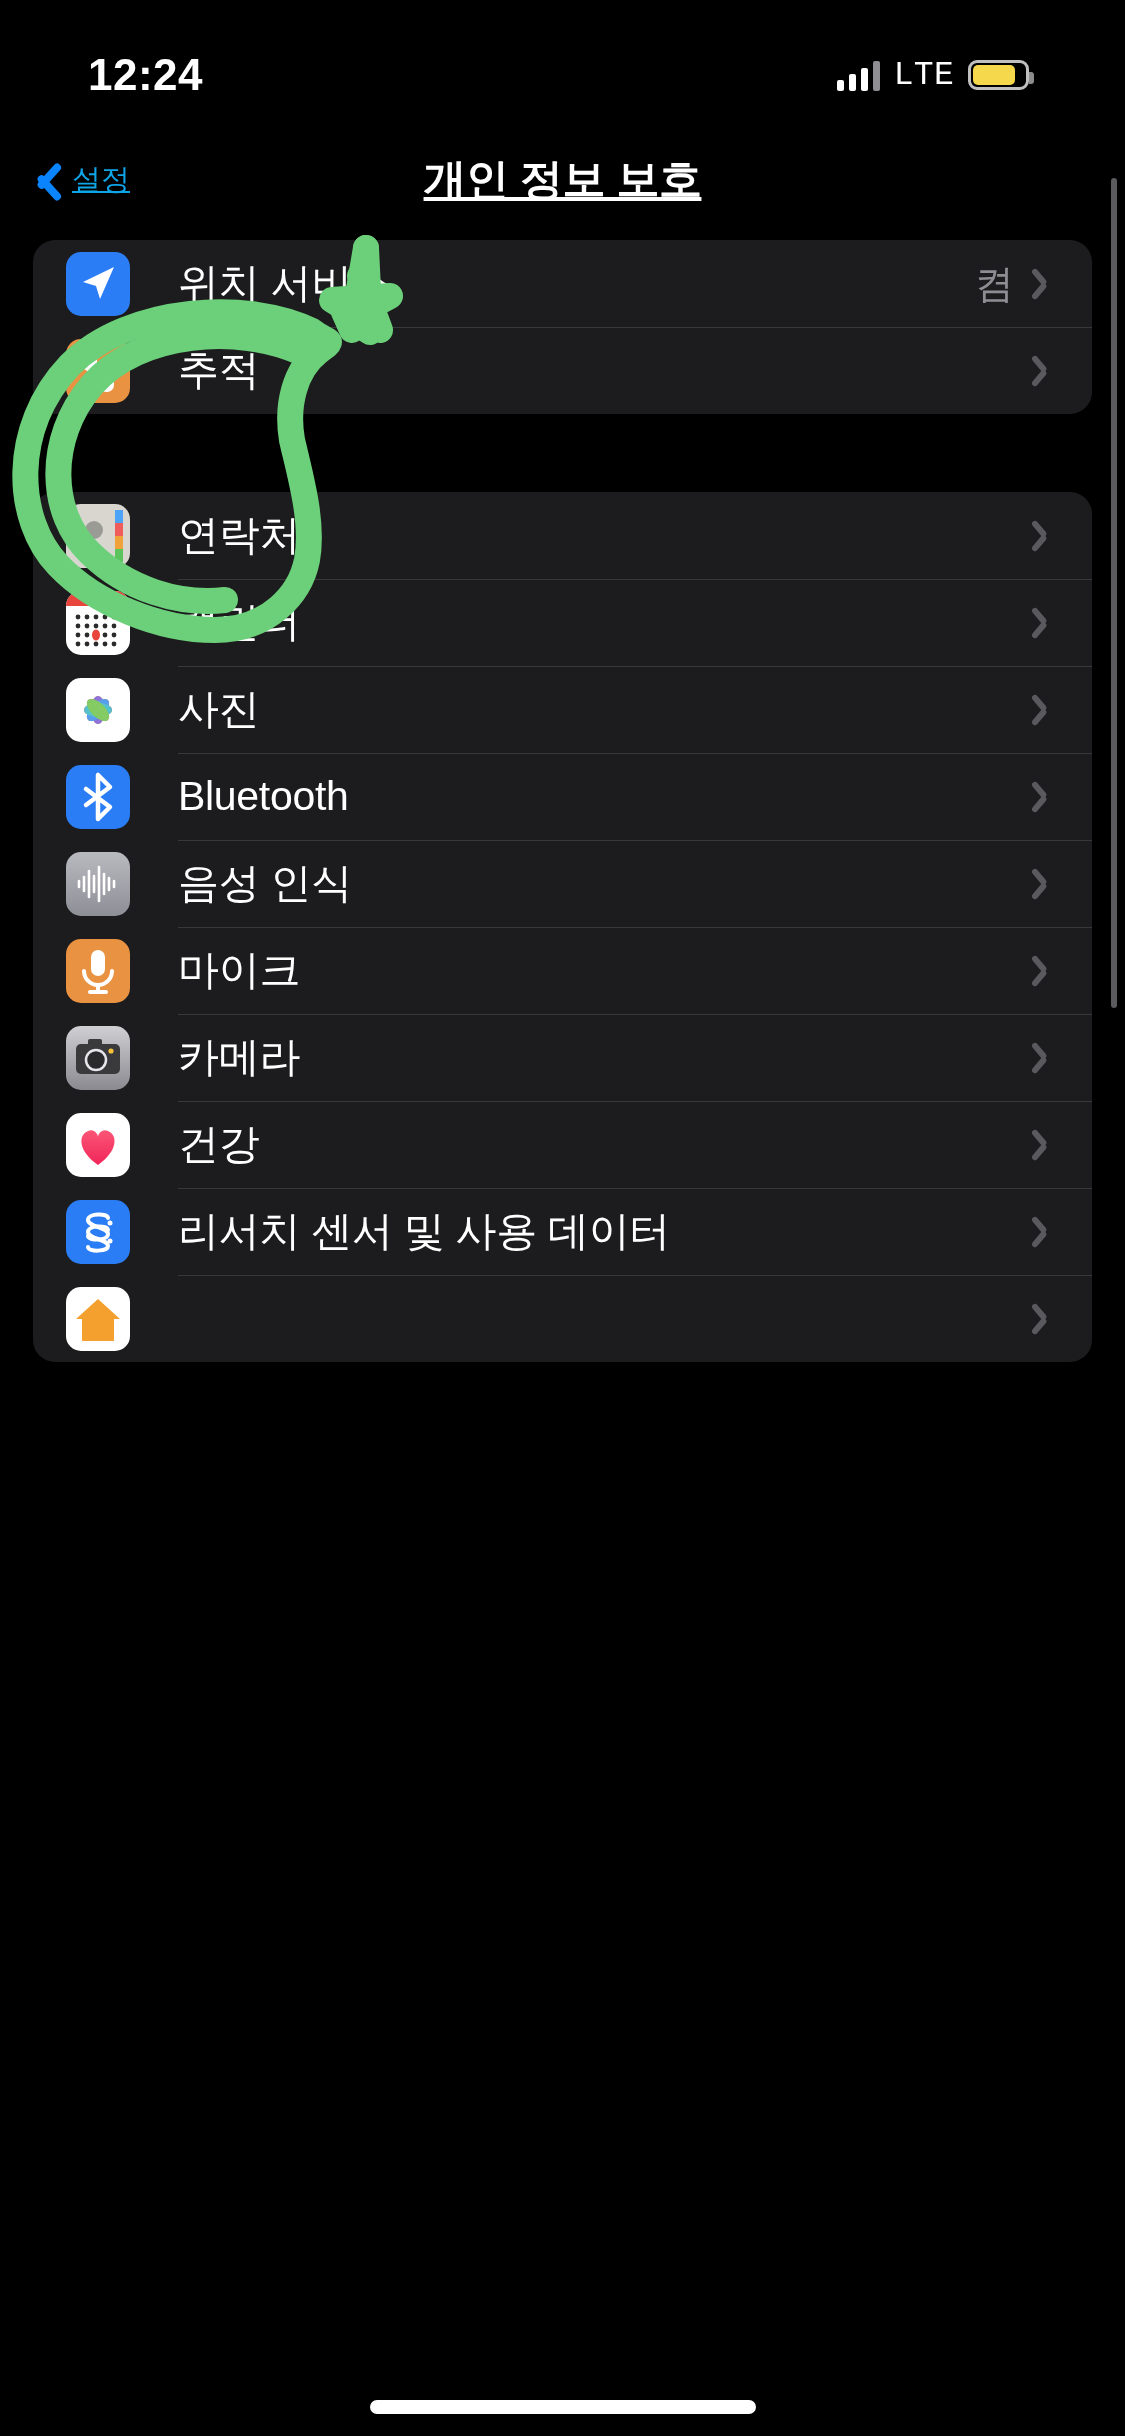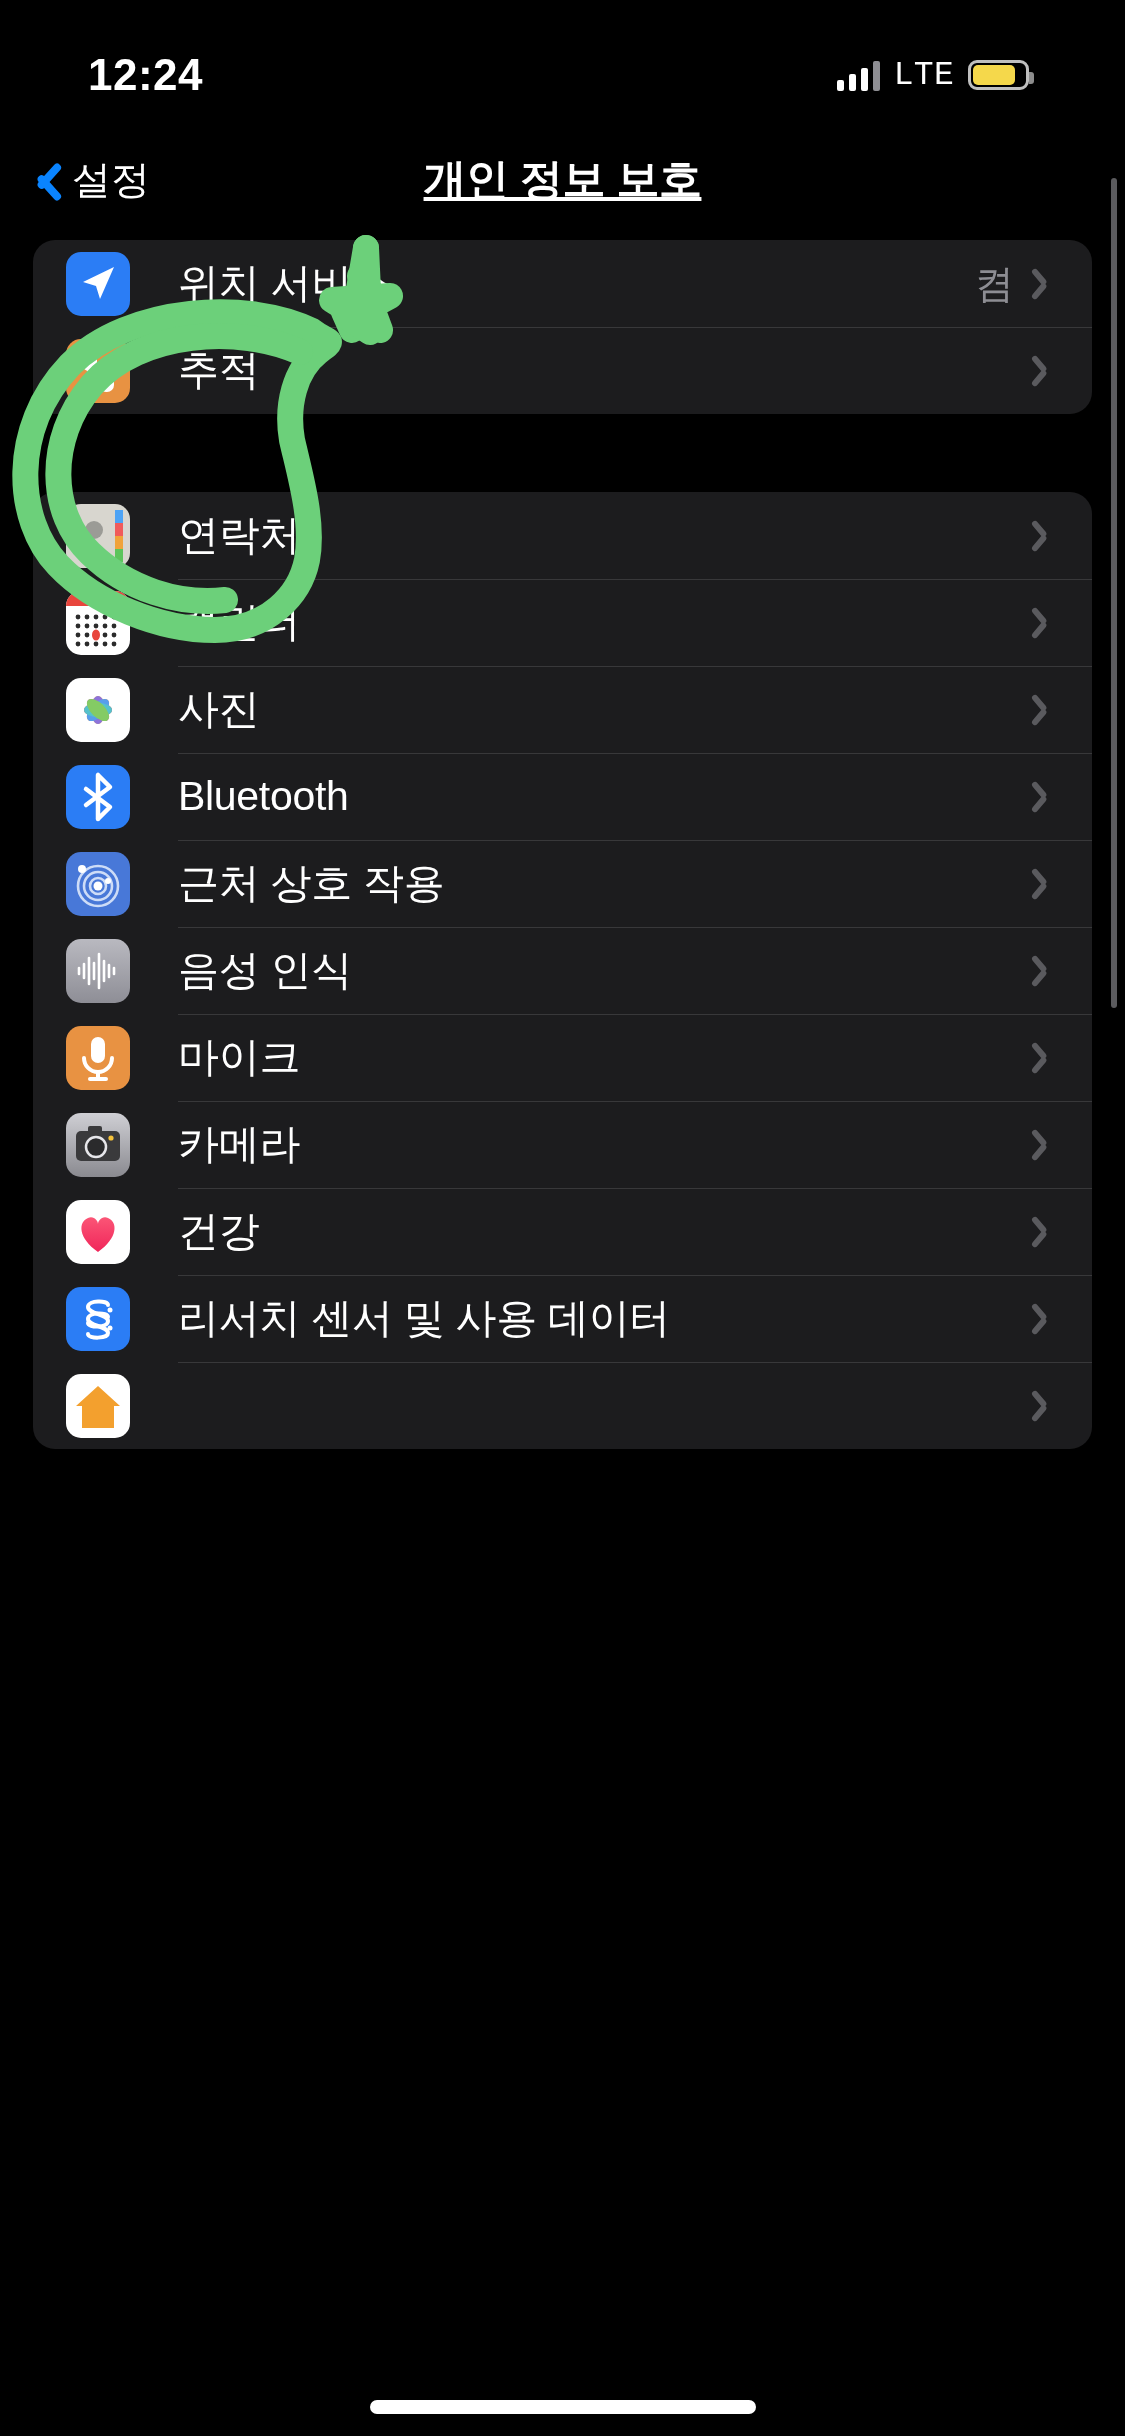--- a/index.html
+++ b/index.html
@@ -38,21 +38,21 @@
     position:absolute; left:26px; top:0; height:96px;
     display:flex; align-items:center; gap:12px; cursor:pointer;
   }
   .chev-back{ width:34px; height:56px; position:relative; }
   .chev-back::before,.chev-back::after{
     content:""; position:absolute; left:10px; width:8px; height:31px;
     background:#0A84FF; border-radius:4px;
   }
   .chev-back::before{ top:2px; transform:rotate(42deg); transform-origin:bottom left;}
   .chev-back::after{ top:27px; transform:rotate(-42deg); transform-origin:top left;}
-  .nav-back-label{ color:#ffffff; font-size:39px; font-weight:400; }
+  .nav-back-label{ color:#0ea5e9; font-size:29px; font-weight:400;text-decoration:underline; }
   .nav-title{
     position:absolute; left:0; top:0; width:1125px; height:96px;
     display:flex; align-items:center; justify-content:center;
     color:#fff; font-size:43px; font-weight:700; letter-spacing:-.5px;text-decoration:underline;
   }
 
   
   .group{
     position:absolute; left:33px; width:1059px;
     background:#1C1C1E; border-radius:22px; overflow:hidden;
@@ -254,38 +254,20 @@
           <path d="M32 10 L32 54 M32 10 L44 22 L20 40 M32 54 L44 42 L20 24" stroke="#fff" stroke-width="4.5" fill="none" stroke-linejoin="round" stroke-linecap="round"></path>
         </svg>
       </div>
       <div class="row-label">Bluetooth</div>
       <div class="row-right">
         <span class="chev"></span>
       </div>
     </div>
 
 
-    <div class="row">
-      <div class="row-icon ic-nearby">
-        <svg viewBox="0 0 64 64">
-          <g stroke="#cddcf7" stroke-width="2.6" fill="none">
-            <circle cx="32" cy="34" r="20"></circle>
-              <circle cx="32" cy="34" r="14"></circle>
-              <circle cx="32" cy="34" r="8"></circle>
-          </g>
-          <circle cx="32" cy="34" r="4.5" fill="#fff"></circle>
-          <circle cx="16" cy="17" r="4" fill="#fff"></circle>
-          <circle cx="42" cy="29" r="3" fill="#fff"></circle>
-        </svg>
-      </div>
-      <div class="row-label">근처 상호 작용</div>
-      <div class="row-right">
-        <span class="chev"></span>
-      </div>
-    </div>
 
     <div class="row">
       <div class="row-icon ic-speech">
         <svg viewBox="0 0 64 64">
           <g stroke="#fff" stroke-width="2.6" stroke-linecap="round">
             <line x1="13" y1="29" x2="13" y2="35"></line>
             <line x1="18" y1="25" x2="18" y2="39"></line>
             <line x1="23" y1="19" x2="23" y2="45"></line>
             <line x1="28" y1="24" x2="28" y2="40"></line>
             <line x1="33" y1="15" x2="33" y2="49"></line>

